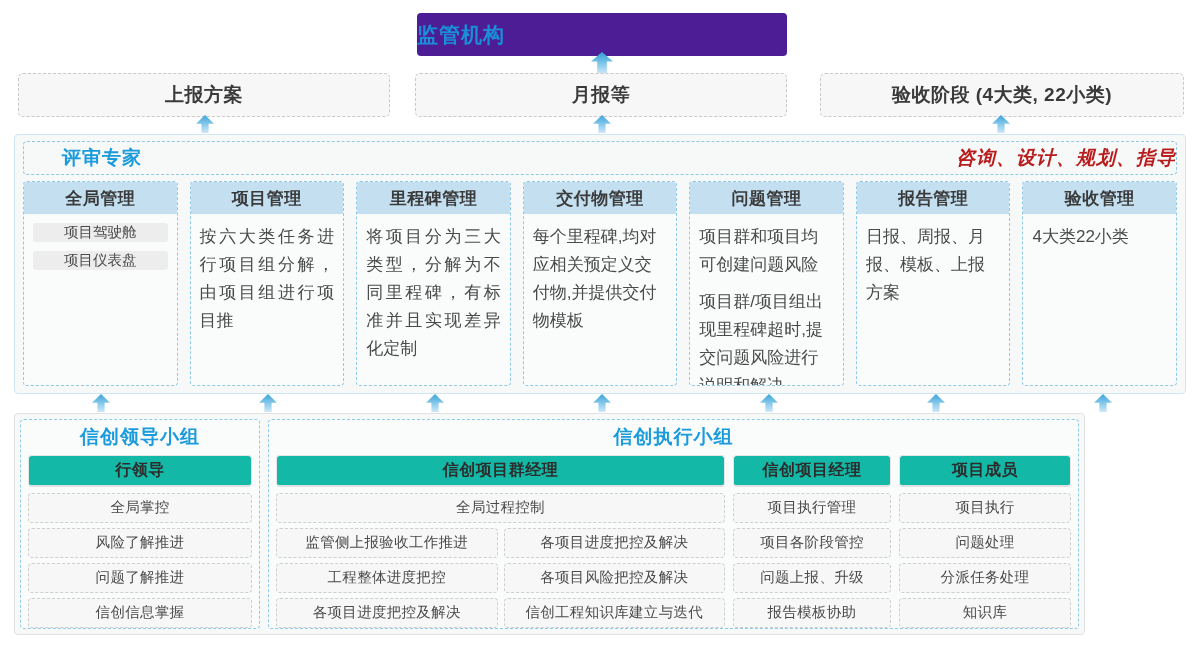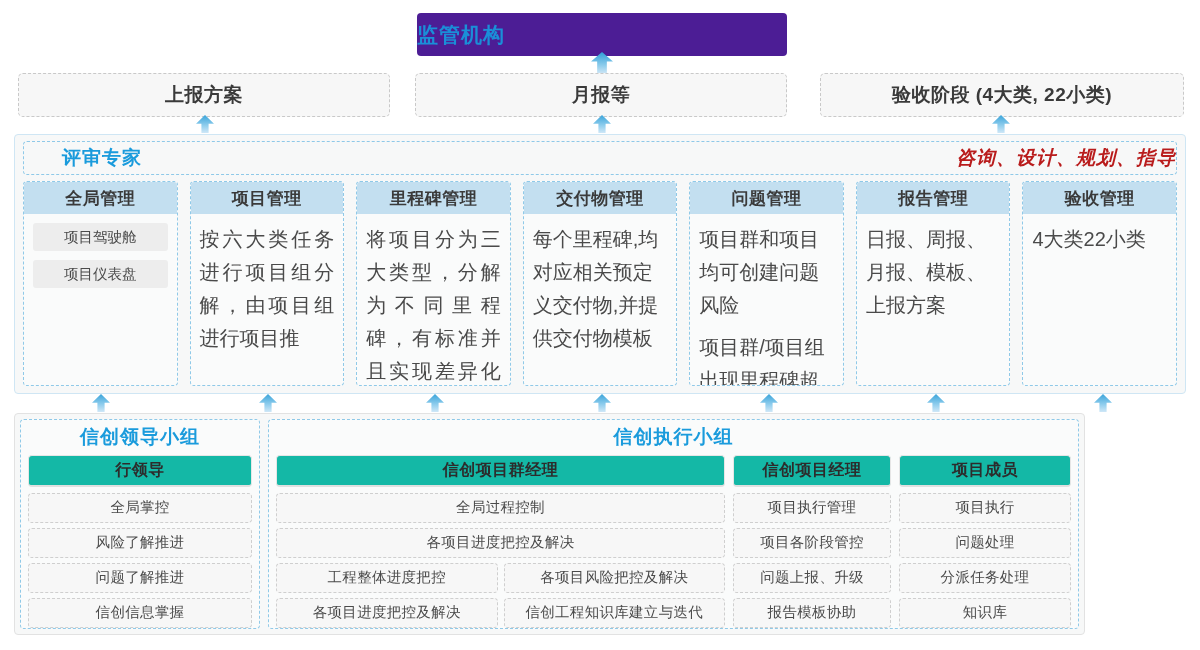--- a/index.html
+++ b/index.html
@@ -152,31 +152,31 @@
     flex: 0 0 auto;
   }
   .module-body {
     flex: 1 1 auto;
     padding: 9px 9px 6px 9px;
     display: flex;
     flex-direction: column;
     gap: 9px;
   }
   .module-para {
-    font-size: 20px;
+    font-size: 17px;
     line-height: 1.65;
     color: #4a4a4a;
     text-align: justify;
     text-justify: inter-ideograph;
   }
   .module-para.nowrapjust { text-align: left; }
   .pill {
     background: #ededed;
     border-radius: 3px;
-    height: 28px;
+    height: 19px;
     display: flex;
     align-items: center;
     justify-content: center;
     font-size: 14.5px;
     color: #4a4a4a;
     text-align: right;
   }
 
   
   #bottom-panel {
@@ -378,20 +378,21 @@
 
   <div id="exec-group" class="group-box">
     <div class="group-title">信创执行小组</div>
     <div class="role-columns">
 
       <div class="role-col" id="pgm-col">
         <div class="role-head">信创项目群经理</div>
         <div class="role-items">
           <div class="role-item">全局过程控制</div>
           <div class="split-row">
+            <div class="role-item">监管侧上报验收工作推进</div>
             <div class="role-item">各项目进度把控及解决</div>
           </div>
           <div class="split-row">
             <div class="role-item">工程整体进度把控</div>
             <div class="role-item">各项目风险把控及解决</div>
           </div>
           <div class="split-row">
             <div class="role-item">各项目进度把控及解决</div>
             <div class="role-item">信创工程知识库建立与迭代</div>
           </div>

